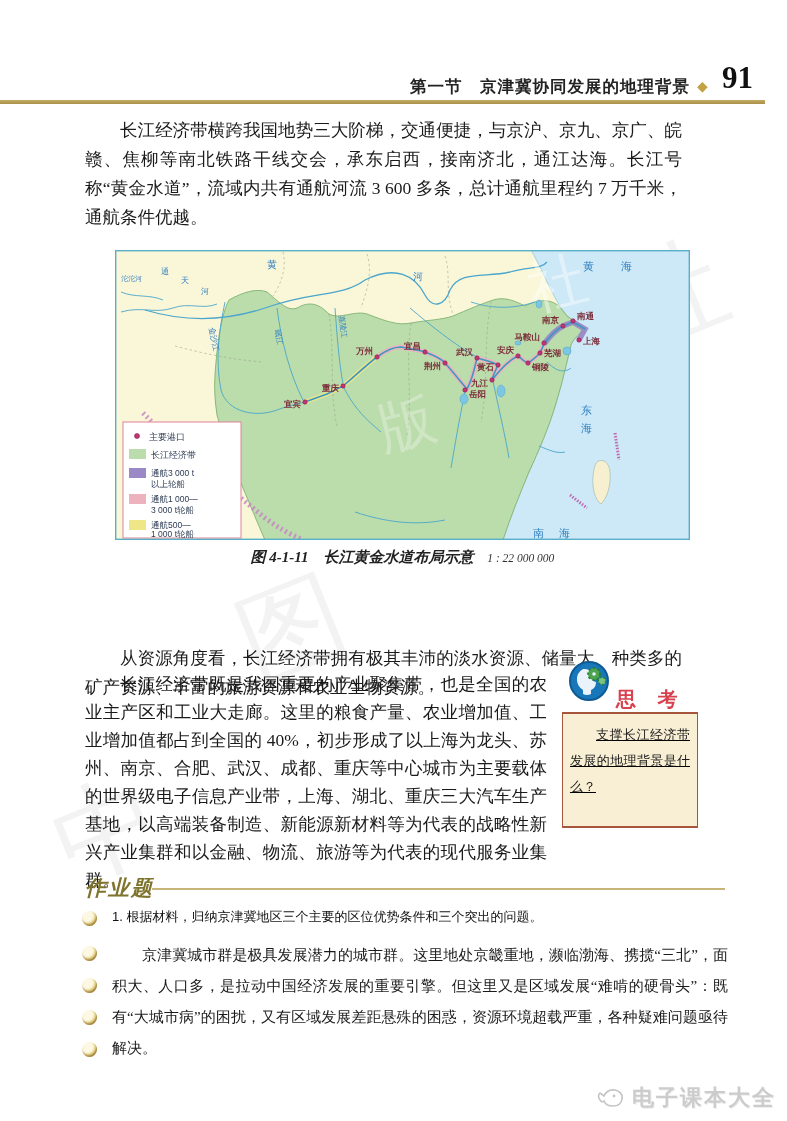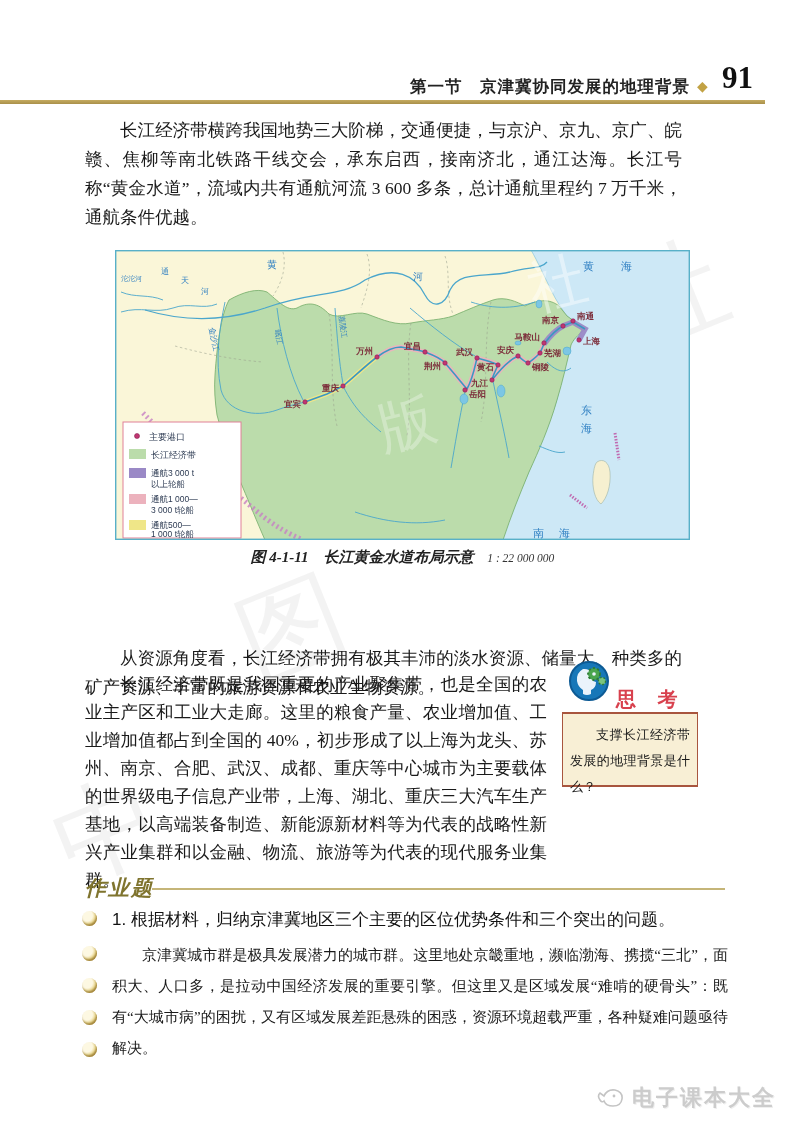--- a/index.html
+++ b/index.html
@@ -21,30 +21,30 @@
   #p3{top:670px;left:85px;width:462px;font-size:17.5px;line-height:28px;}
   
   #map-wrap{position:absolute;top:250px;left:115px;width:575px;height:290px;}
   #fig-caption{position:absolute;top:548px;left:115px;width:575px;text-align:center;
                font-family:"Liberation Serif",serif;font-size:15px;font-weight:bold;color:#222;font-style:italic;}
   #fig-caption .scale{font-weight:normal;font-size:11.5px;color:#333;margin-left:10px;}
   
   #think-icon{position:absolute;top:660px;left:568px;}
   #think-title{position:absolute;top:686px;left:616px;font-size:20px;font-weight:bold;
                color:#d8414e;letter-spacing:8px;}
-  #think-box{position:absolute;top:712px;left:562px;width:136px;height:75px;
+  #think-box{position:absolute;top:712px;left:562px;width:136px;height:116px;
              background:#f8efd5;border:1px solid #a8553e;border-top-width:2px;border-bottom-width:2px;
-             box-sizing:border-box;padding:8px 7px 0 7px;}
+             box-sizing:border-box;padding:8px 7px 0 7px;text-decoration:underline;}
   #think-box .q{font-family:"Liberation Serif",serif;font-size:13px;line-height:26px;
                 color:#1a1a1a;text-indent:2em;text-align:justify;}
   
   #hw-head{position:absolute;top:874px;left:85px;font-family:"Liberation Serif",serif;
            font-size:21px;font-weight:bold;font-style:italic;color:#7f742e;letter-spacing:2px;}
   #hw-rule{position:absolute;top:888px;left:152px;width:573px;height:2px;background:#c5b578;}
-  #hw-q1{position:absolute;top:908px;left:112px;width:615px;font-size:17px;color:#111;}
+  #hw-q1{position:absolute;top:908px;left:112px;width:615px;font-size:13px;color:#111;}
   #hw-material{position:absolute;top:940px;left:112px;width:616px;
                font-family:"Liberation Serif",serif;font-size:15px;line-height:31px;
                color:#1a1a1a;text-align:justify;text-indent:2em;}
   .bullet{position:absolute;left:82px;width:15px;height:15px;border-radius:50%;
           background:radial-gradient(circle at 32% 30%, #fdf8e2 38%, #ecd98e 62%, #c3a04c 88%, #a07f35 100%);
           box-shadow:inset -1px -2px 2px rgba(120,90,20,.55);}
   
   .ghost{position:absolute;font-size:105px;color:rgba(120,120,120,0.09);
          transform:rotate(-22deg);font-family:"Liberation Serif",serif;pointer-events:none;}
   

